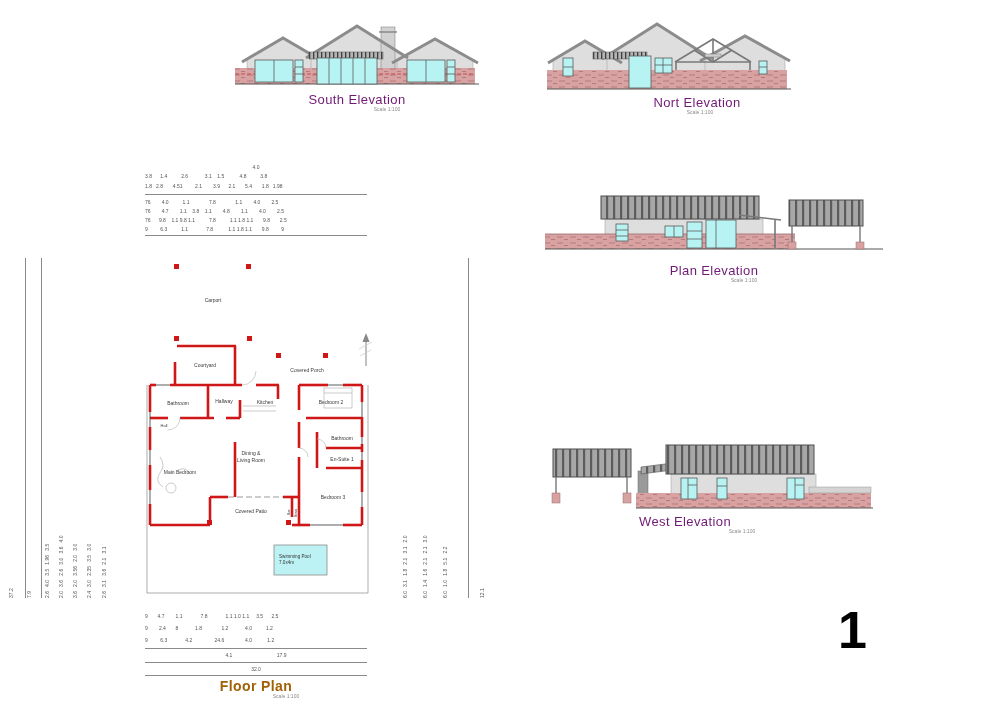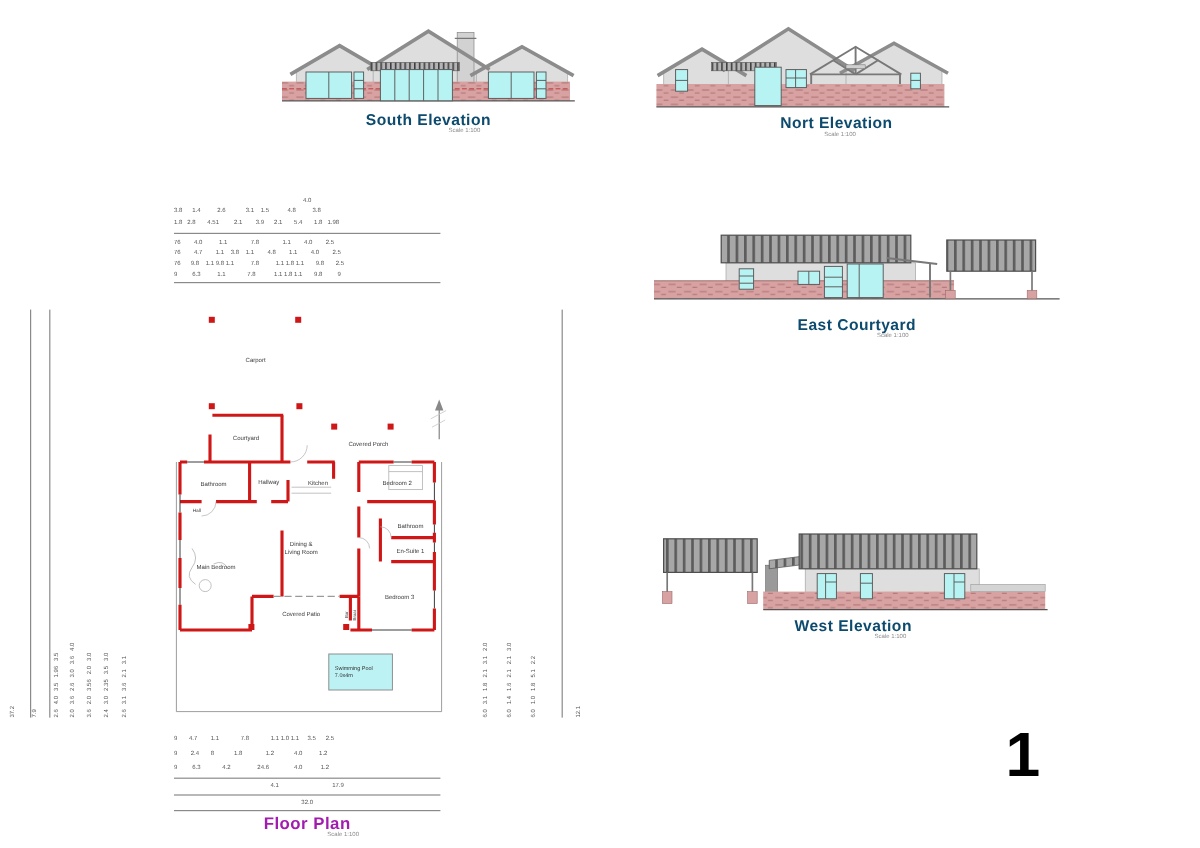--- a/index.html
+++ b/index.html
@@ -1,21 +1,21 @@
 <!DOCTYPE html>
 <html><head>
 <meta charset="utf-8">
 <style>
   html,body{margin:0;padding:0;background:#fff;}
   body{width:1000px;height:707px;position:relative;overflow:hidden;
        font-family:"Liberation Sans",sans-serif;color:#222;}
   .abs{position:absolute;}
-  .el-title{font-weight:bold;font-size:13px;letter-spacing:.4px;text-align:center;color:#0c4a6e;}
+  .el-title{font-weight:normal;font-size:13px;letter-spacing:.4px;text-align:center;color:#701a75;}
   .el-scale{font-size:5px;color:#8a8a8a;text-align:center;transform:translateX(30px);}
-  .plan-title{font-weight:bold;font-size:14px;letter-spacing:.4px;text-align:center;color:#a21caf;}
+  .plan-title{font-weight:bold;font-size:14px;letter-spacing:.4px;text-align:center;color:#a16207;}
   .drow{white-space:pre;font-size:5px;color:#555;line-height:8px;}
   .drow.center{text-align:center;}
   .hline{border-top:1px solid #8a8a8a;height:0;}
   .vline{border-left:1px solid #8a8a8a;width:0;position:absolute;}
   .vcol{position:absolute;transform-origin:0 100%;transform:rotate(-90deg);
         white-space:pre;font-size:5px;color:#555;bottom:0;}
   .pagenum{font-size:52px;font-weight:600;color:#000;}
   svg text{font-family:"Liberation Sans",sans-serif;}
 </style>
 </head>
@@ -162,21 +162,21 @@
   </g>
 
   <rect x="246" y="14" width="74" height="26" fill="url(#rs-e)" stroke="#4e4e4e" stroke-width="1"></rect>
   <g stroke="#787878" stroke-width="1.4">
     <line x1="249" y1="40" x2="249" y2="60"></line>
     <line x1="317" y1="40" x2="317" y2="60"></line>
   </g>
   <rect x="245" y="56" width="8" height="7" fill="#d8a2a2" stroke="#9c6a6a" stroke-width="0.5"></rect>
   <rect x="313" y="56" width="8" height="7" fill="#d8a2a2" stroke="#9c6a6a" stroke-width="0.5"></rect>
 </svg>
-<div class="abs el-title" style="left:543px;top:263px;width:342px">East Courtyard</div>
+<div class="abs el-title" style="left:543px;top:263px;width:342px">Plan Elevation</div>
 <div class="abs el-scale" style="left:543px;top:277px;width:342px">Scale 1:100</div>
 
 <svg class="abs" style="left:541px;top:441px" width="342" height="76" viewBox="0 0 342 76">
   <defs>
     <pattern id="rs-w" width="7" height="8" patternUnits="userSpaceOnUse">
       <rect width="7" height="8" fill="#a7a7a7"></rect>
       <rect width="2.2" height="8" fill="#5c5c5c"></rect>
     </pattern>
     <pattern id="pb-w" width="13" height="6" patternUnits="userSpaceOnUse">
       <rect width="13" height="6" fill="#d8a2a2"></rect>
@@ -208,21 +208,21 @@
     <rect x="140" y="37" width="16" height="21"></rect>
       <line x1="147" y1="37" x2="147" y2="58"></line>
       <line x1="147" y1="44" x2="156" y2="44"></line>
     <rect x="176" y="37" width="10" height="21"></rect>
       <line x1="176" y1="45" x2="186" y2="45"></line>
     <rect x="246" y="37" width="17" height="21"></rect>
       <line x1="254" y1="37" x2="254" y2="58"></line>
       <line x1="254" y1="44" x2="263" y2="44"></line>
   </g>
 </svg>
-<div class="abs el-title" style="left:540px;top:514px;width:342px">West Elevation</div>
+<div class="abs el-title" style="left:514px;top:514px;width:342px">West Elevation</div>
 <div class="abs el-scale" style="left:541px;top:528px;width:342px">Scale 1:100</div>
 
 <div class="abs" style="left:145px;top:163px;width:222px;height:76px">
   <div class="drow center" style="position:absolute;top:0;width:100%">4.0</div>
   <div class="drow" style="position:absolute;top:9px;width:100%">3.8      1.4          2.6            3.1    1.5           4.8          3.8</div>
   <div class="drow" style="position:absolute;top:19px;width:100%">1.8   2.8       4.51         2.1        3.9      2.1       5.4       1.8   1.98</div>
   <div class="hline" style="position:absolute;top:31px;width:100%"></div>
   <div class="drow" style="position:absolute;top:35px;width:100%">76        4.0          1.1              7.8              1.1        4.0        2.5</div>
   <div class="drow" style="position:absolute;top:44px;width:100%">76        4.7        1.1    3.8    1.1        4.8        1.1        4.0        2.5</div>
   <div class="drow" style="position:absolute;top:53px;width:100%">76      9.8    1.1 9.8 1.1          7.8          1.1 1.8 1.1       9.8       2.5</div>

